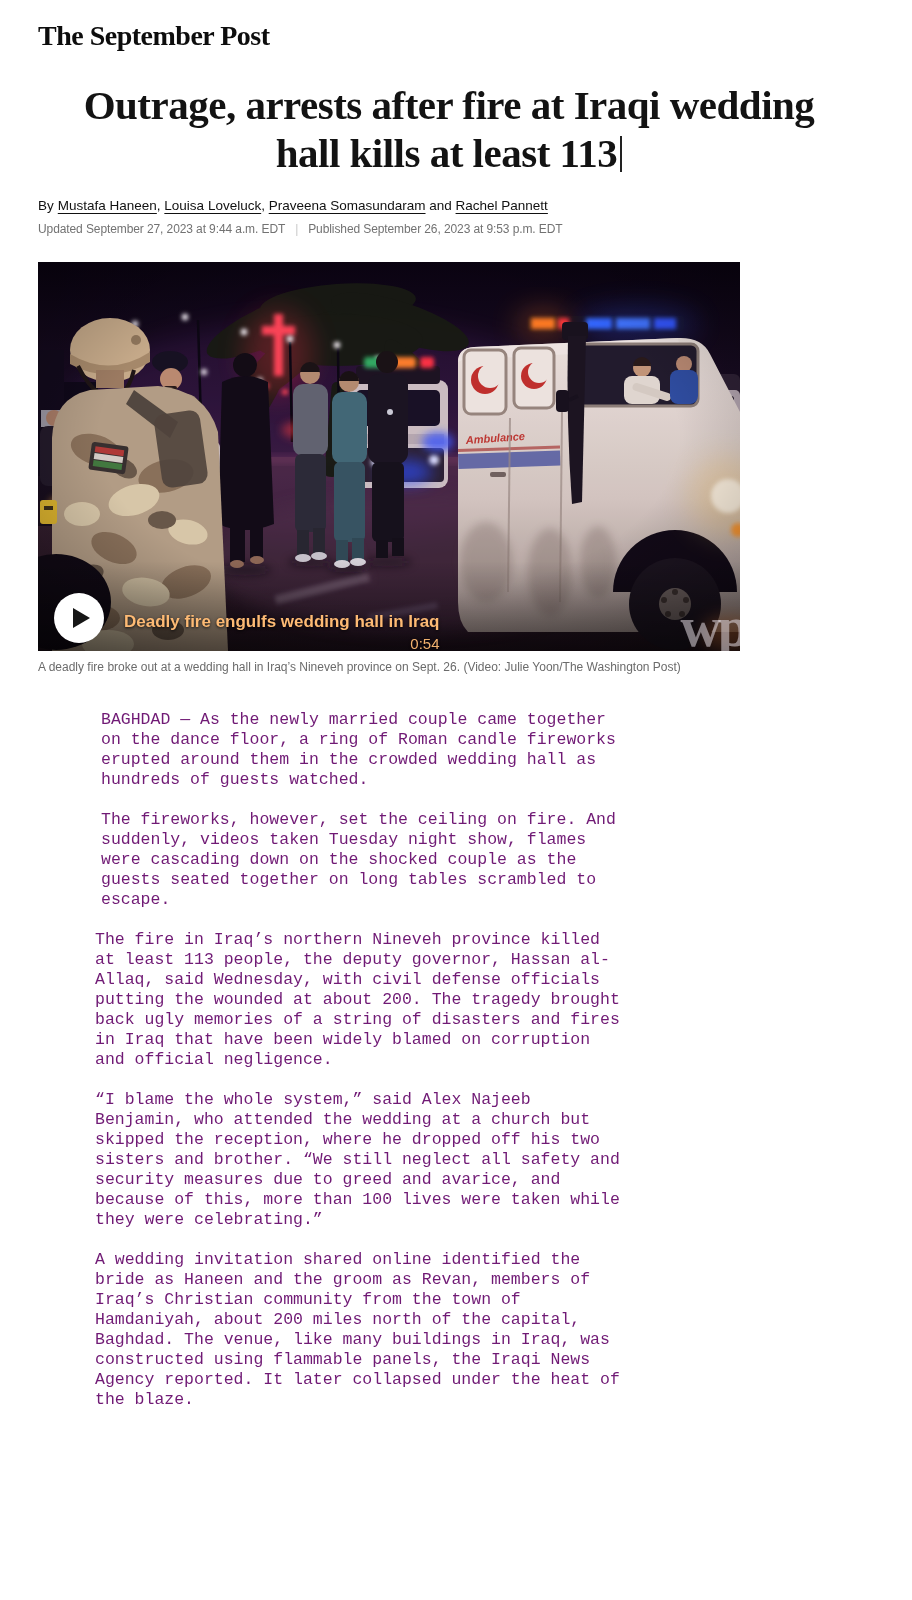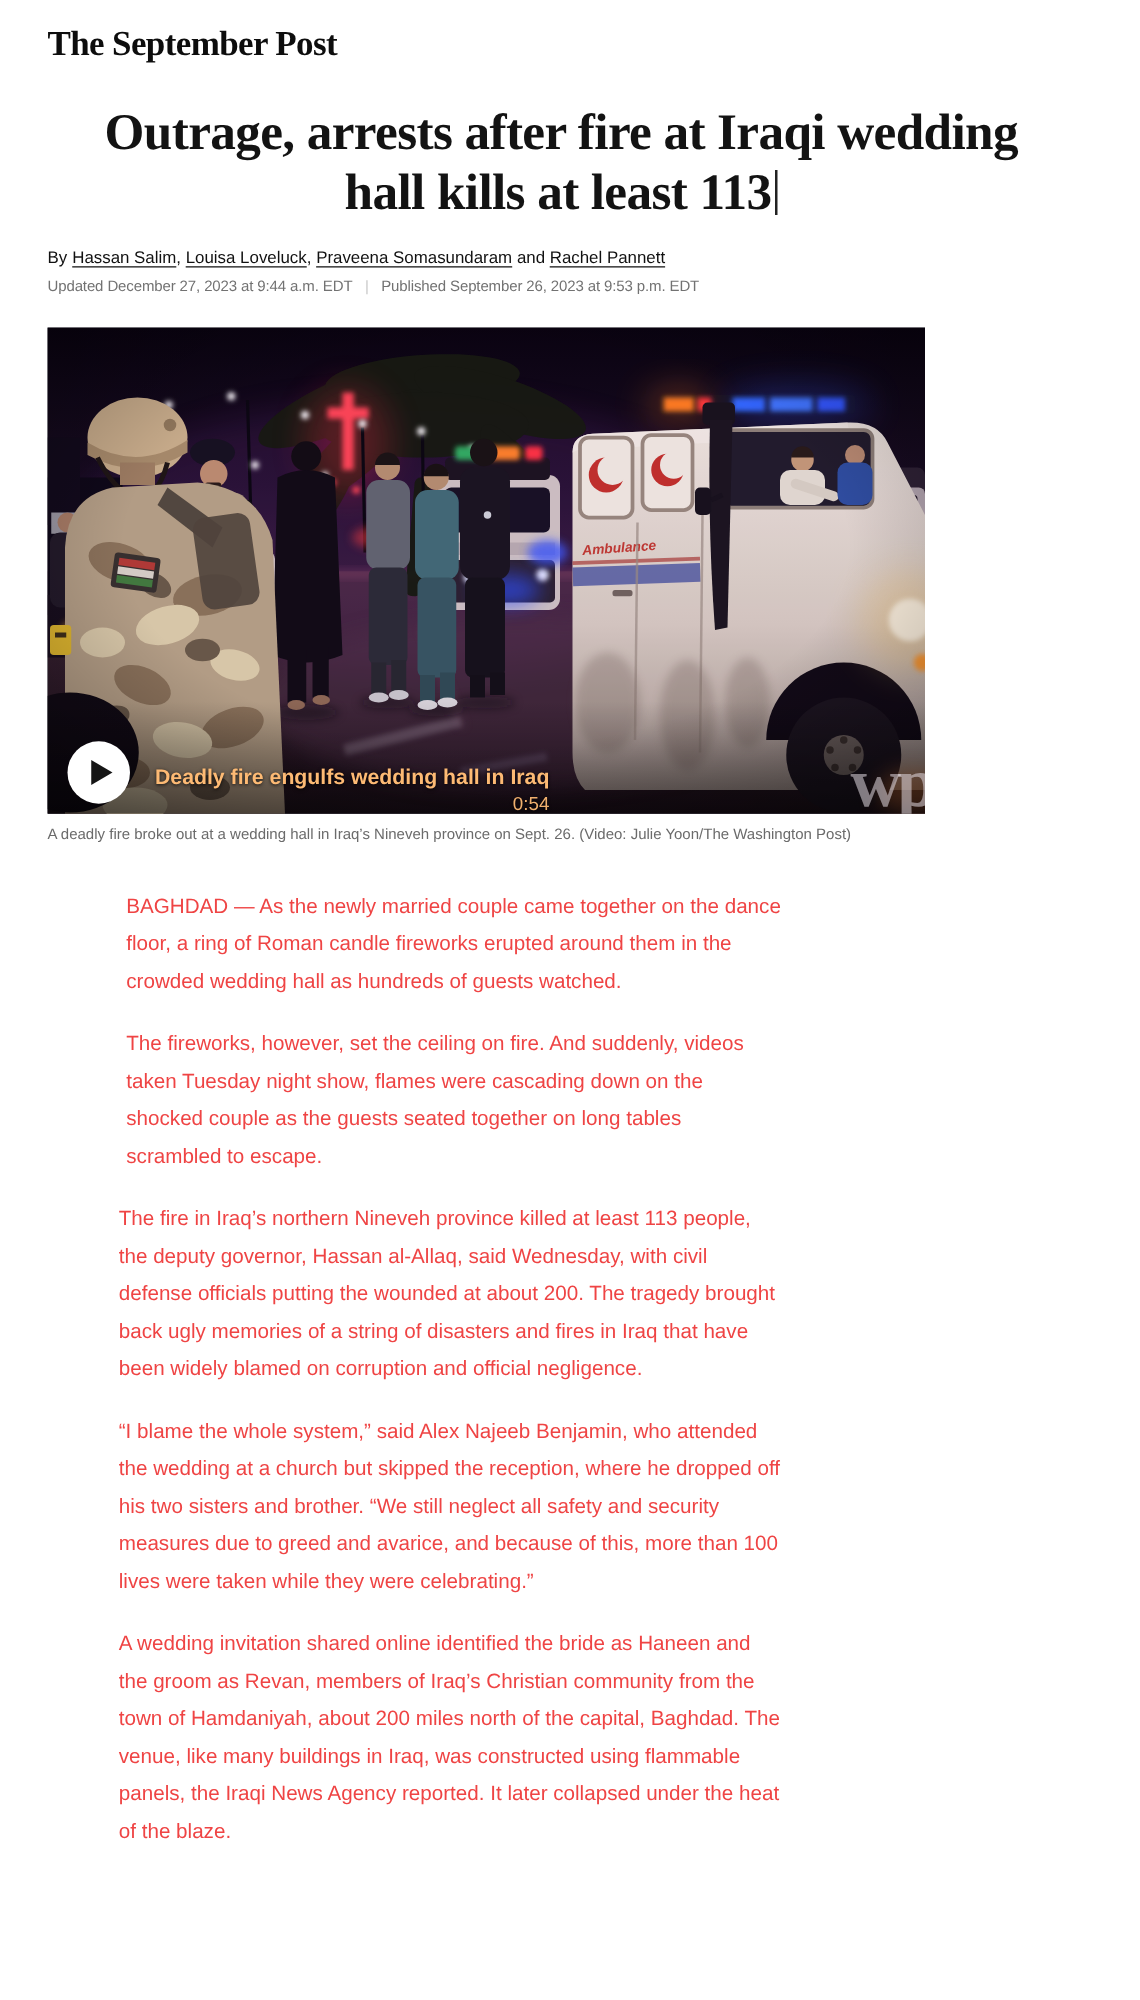--- a/index.html
+++ b/index.html
@@ -34,46 +34,46 @@
   .play-btn{position:absolute;left:16px;top:331px;width:50px;height:50px;border-radius:50%;
         background:#fff;border:none;display:flex;align-items:center;justify-content:center;cursor:pointer;padding:0;}
   .play-tri{width:0;height:0;border-left:17px solid #161616;border-top:10px solid transparent;
         border-bottom:10px solid transparent;margin-left:5px;}
   .video-meta{position:absolute;left:86px;top:350px;color:#fdba74;}
   .video-title{font-weight:700;font-size:17px;text-shadow:0 1px 3px rgba(0,0,0,.8);}
   .video-duration{font-size:15px;margin-top:3px;opacity:.95;text-shadow:0 1px 3px rgba(0,0,0,.8);text-align:right;}
   .caption{margin-top:9px;font-size:12px;color:#6b6b6b;width:702px;}
 
   
-  .article-body{margin:36px 0 0 57px;width:530px;font-family:Liberation Sans, sans-serif;
-        font-size:16.5px;line-height:30px;color:#ef4444;}
+  .article-body{margin:36px 0 0 57px;width:530px;font-family:Liberation Mono, monospace;
+        font-size:16.5px;line-height:20px;color:#701a75;}
   .article-body p{margin:0 0 20px;}
   .article-body p:nth-of-type(-n+2){padding-left:6px;}
   .article-body p:nth-of-type(3){margin-top:10px;}
 </style>
 </head>
 <body>
 
 <div class="page">
 
   <header>
     <div class="logo">The September Post</div>
   </header>
 
   <h1 class="headline">
       <span class="hl-line">Outrage, arrests after fire at Iraqi wedding</span>
       <span class="hl-line"><span>hall kills at least 113</span><span class="caret"></span></span>
     </h1>
 
   <div class="byline">
-    <span class="prefix">By</span><span><a>Hassan Salim</a>, <a>Louisa Loveluck</a>, <a>Praveena Somasundaram</a> and <a>Rachel Pannett</a></span>
+    <span class="prefix">By</span><span><a>Mustafa Haneen</a>, <a>Louisa Loveluck</a>, <a>Praveena Somasundaram</a> and <a>Rachel Pannett</a></span>
   </div>
 
   <div class="timestamps">
-    <span>Updated December 27, 2023 at 9:44 a.m. EDT</span><span class="ts-divider">|</span><span>Published September 26, 2023 at 9:53 p.m. EDT</span>
+    <span>Updated September 27, 2023 at 9:44 a.m. EDT</span><span class="ts-divider">|</span><span>Published September 26, 2023 at 9:53 p.m. EDT</span>
   </div>
 
   <figure class="video">
     <div class="video-frame">
 
       <svg width="702" height="389" viewBox="0 0 702 389" xmlns="http://www.w3.org/2000/svg">
         <defs>
           <filter id="b2" x="-60%" y="-60%" width="220%" height="220%">
               <feGaussianBlur stdDeviation="2"></feGaussianBlur>
             </filter>

